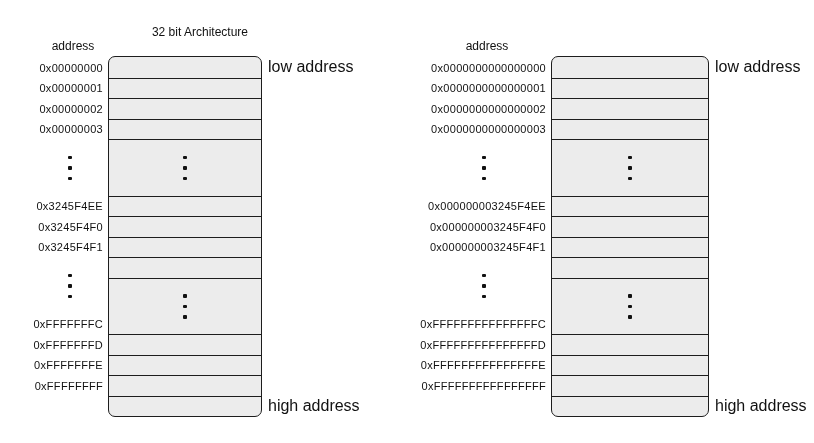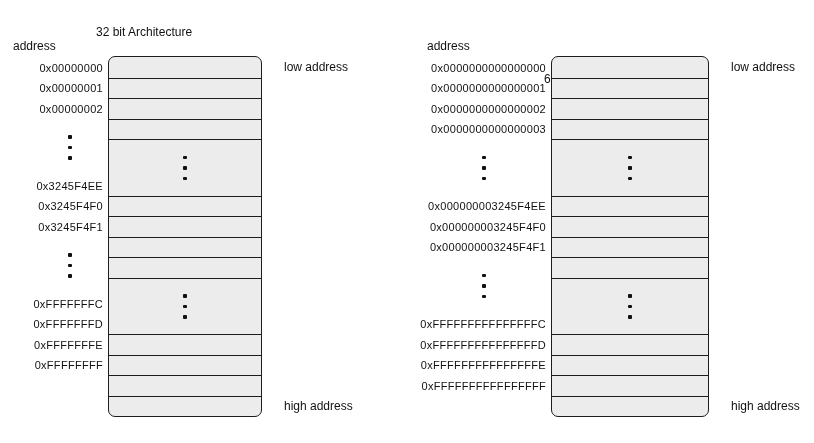--- a/index.html
+++ b/index.html
@@ -12,27 +12,28 @@
   .canvas {
     position: relative; width: 814px; height: 443px;
     background: #ffffff; overflow: hidden;
   }
   .diagram { position: absolute; top: 0; height: 443px; width: 407px; }
   .d32 { left: 0; }
   .d64 { left: 407px; }
 
   .title {
     position: absolute; top: 25px; font-size: 12px; line-height: 14px;
-    text-align: left; white-space: nowrap;
+    text-align: right; white-space: nowrap;
   }
   .d32 .title { left: 96px; width: 152px; }
   .d64 .title { left: 137px; width: 156px; margin-top: 47px; }
 
   .addr-header {
     position: absolute; top: 39px; font-size: 12px; line-height: 14px;
+    text-align: center;
   }
   .d32 .addr-header { left: 13px; width: 120px; }
   .d64 .addr-header { left: 20px; width: 120px; }
 
   
   .addr-col { position: absolute; top: 57.5px; }
   .d32 .addr-col { left: 0; width: 103px; }
   .d64 .addr-col { left: 0; width: 139px; }
   .addr-row {
     height: 20.5px; display: flex; align-items: center; justify-content: flex-end;
@@ -56,40 +57,41 @@
     display: flex; flex-direction: column; align-items: center; justify-content: center;
   }
   .d32 .addr-col .dots-row { padding-left: 37px; }
   .d64 .addr-col .dots-row { padding-left: 15px; }
   .dot {
     width: 3.5px; height: 3.5px; background: #111111;
     border-radius: 1px; margin: 3.5px 0;
   }
 
   .side-label {
-    position: absolute; font-size: 12px; line-height: 14px; white-space: nowrap; margin-left: 16px;
+    position: absolute; font-size: 16px; line-height: 14px; white-space: nowrap;
   }
   .d32 .side-label { left: 268px; }
   .d64 .side-label { left: 308px; }
   .side-label.low { top: 60px; }
   .side-label.high { top: 399px; }
 </style>
 </head>
 <body>
 
 <div class="canvas">
 
   <div class="diagram d32">
     <div class="title">32 bit Architecture</div>
     <div class="addr-header">address</div>
 
     <div class="addr-col">
       <div class="addr-row">0x00000000</div>
       <div class="addr-row">0x00000001</div>
       <div class="addr-row">0x00000002</div>
+      <div class="addr-row">0x00000003</div>
       <div class="dots-row">
         <span class="dot"></span>
         <span class="dot"></span>
         <span class="dot"></span>
       </div>
       <div class="addr-row">0x3245F4EE</div>
       <div class="addr-row">0x3245F4F0</div>
       <div class="addr-row">0x3245F4F1</div>
       <div class="dots-row">
         <span class="dot"></span>

